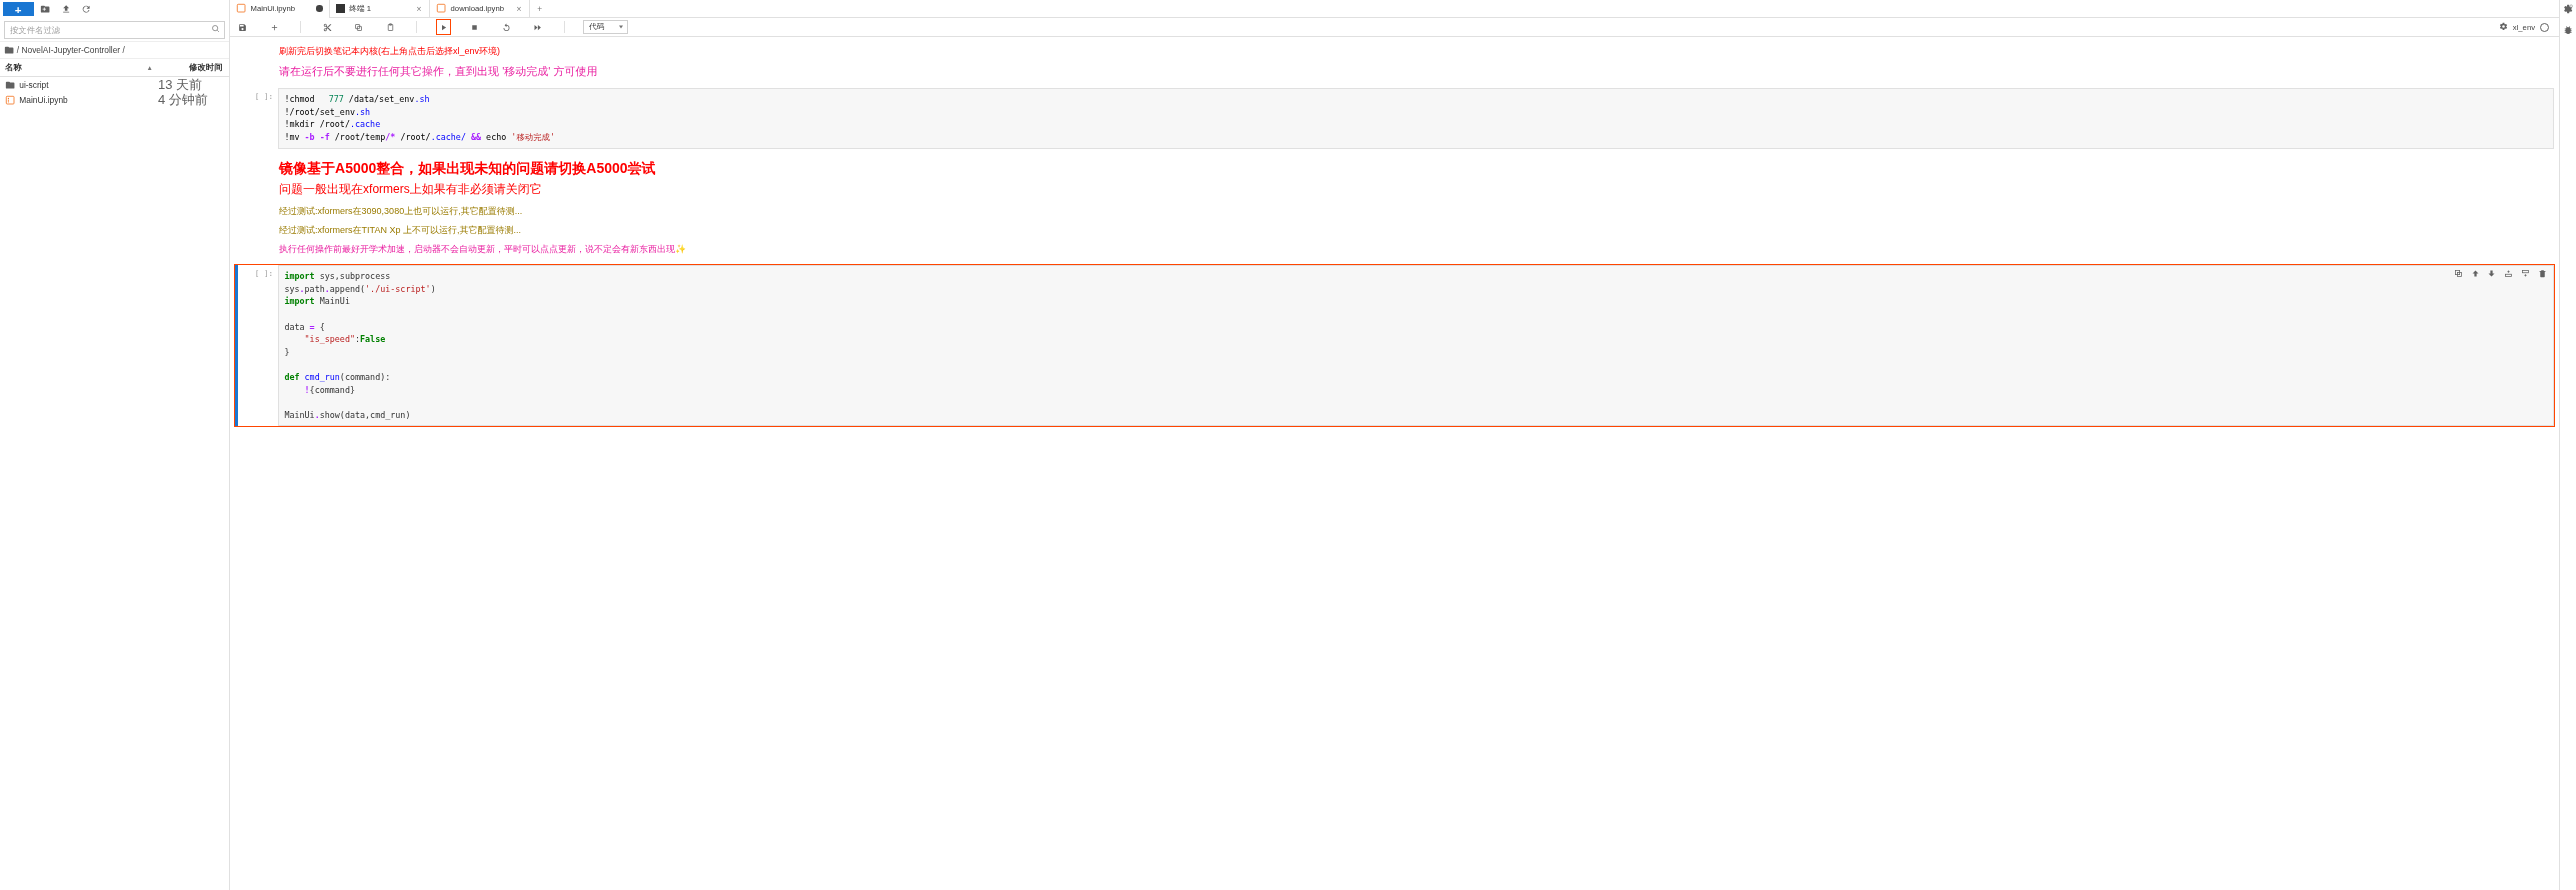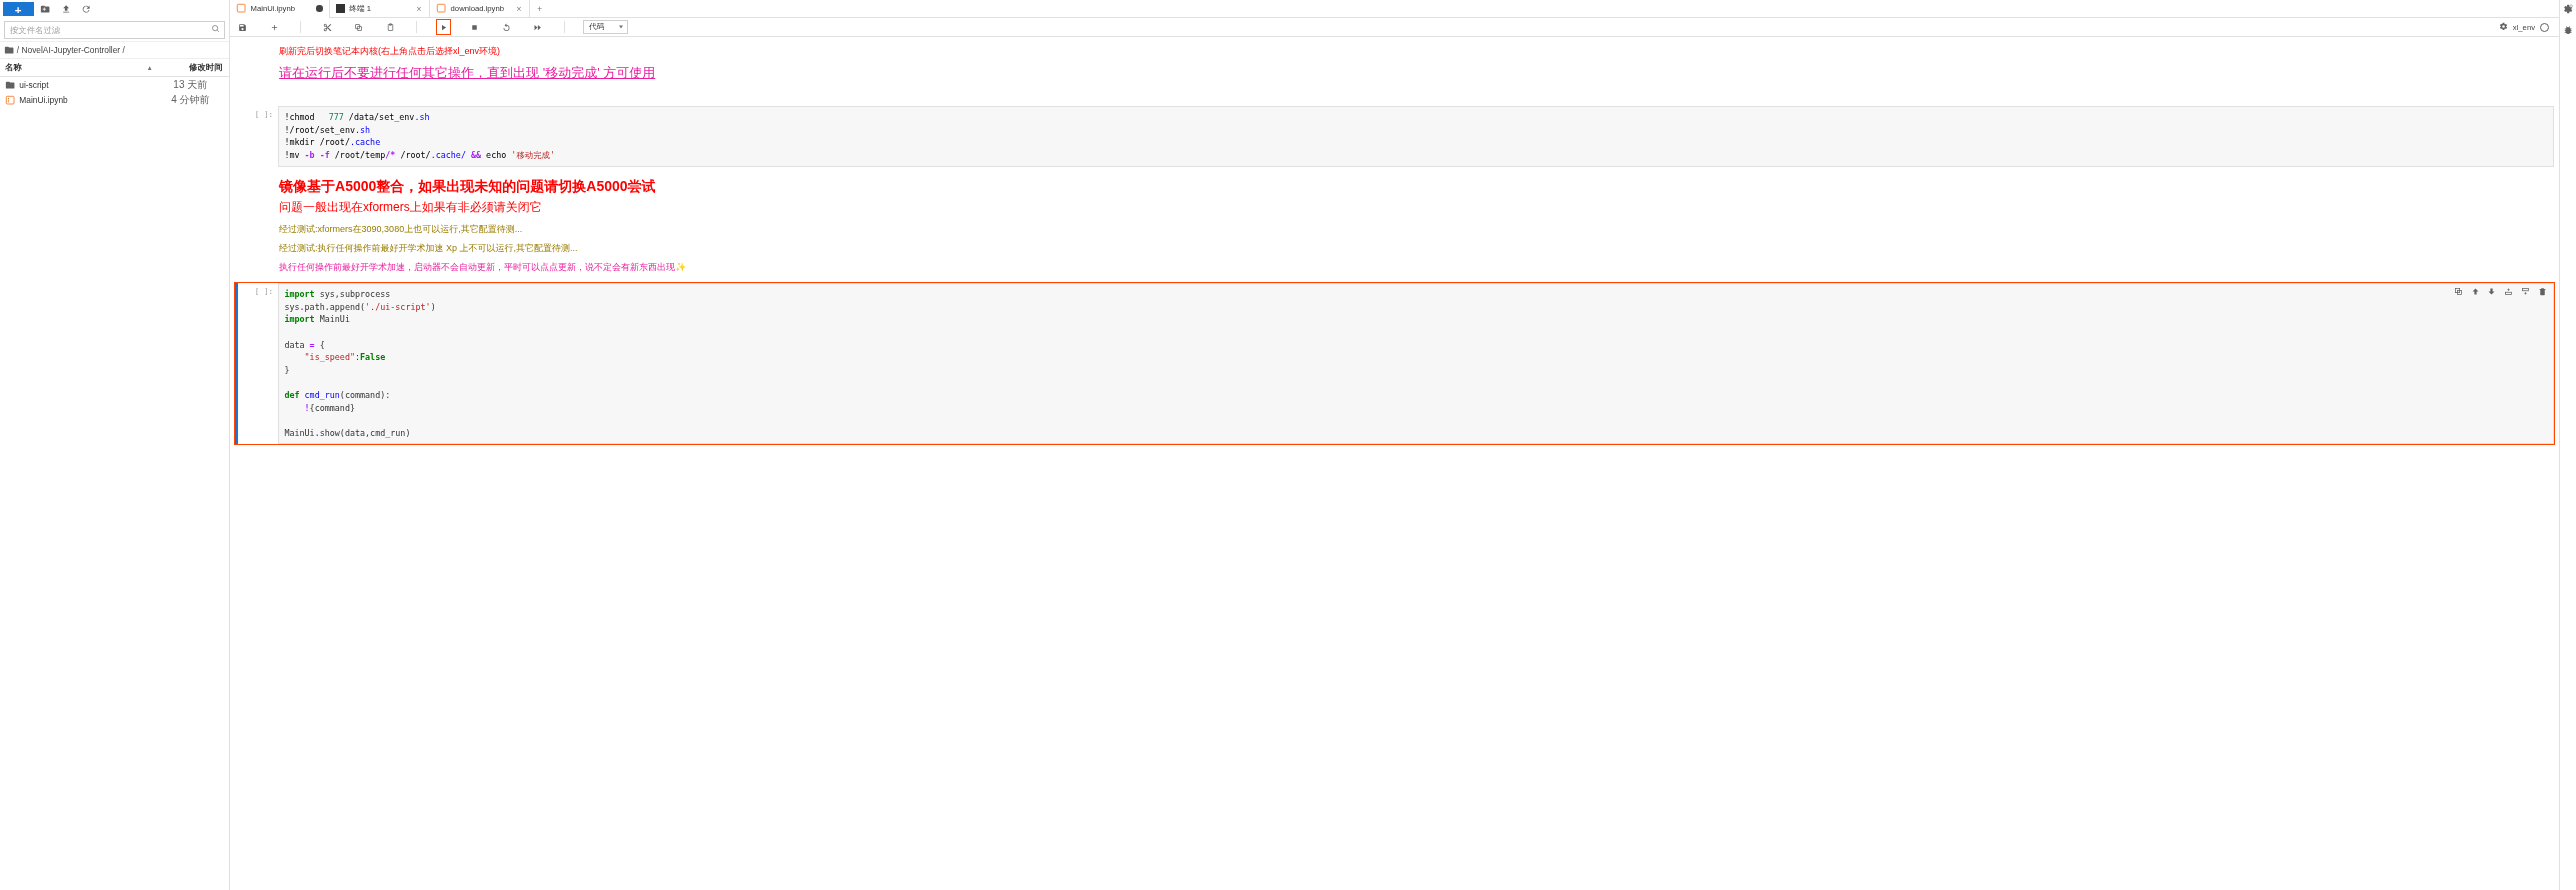--- a/index.html
+++ b/index.html
@@ -16,21 +16,21 @@
 .search-ic { position: absolute; right: 3.9px; color: #757575; }
 .breadcrumb { height: 18px; display: flex; align-items: center; padding: 0 3.9px; font-size: 8.4px; color: #424242; border-top: 0.6px solid #eee; border-bottom: 0.6px solid #eee; gap: 2.6px; }
 .folder-ic { width: 10.3px; height: 10.3px; fill: #616161; }
 .file-header { display: flex; height: 18px; align-items: center; border-bottom: 0.6px solid #e0e0e0; font-size: 8.4px; font-weight: 600; }
 .fh-name { flex: 1; padding-left: 5.1px; display: flex; align-items: center; justify-content: space-between; }
 .fh-caret { margin-right: 5.1px; color: #757575; font-size: 6.4px; }
 .fh-mod { width: 71px; text-align: right; padding-right: 6.4px; font-weight: 600; }
 .file-list { flex: 1; }
 .file-row { display: flex; height: 15.4px; align-items: center; font-size: 8.4px; }
 .fr-name { flex: 1; padding-left: 5.1px; display: flex; align-items: center; gap: 3.9px; }
-.fr-mod { width: 71px; text-align: center; padding-right: 6.4px; color: #616161; font-size: 10px; }
+.fr-mod { width: 71px; text-align: left; padding-right: 6.4px; color: #616161; font-size: 13px; }
 .nb-ic { width: 10.3px; height: 10.3px; }
 .main { flex: 1; display: flex; flex-direction: column; min-width: 0; }
 .tabs { height: 18px; display: flex; border-bottom: 0.6px solid #e0e0e0; background: #fff; }
 .tab { display: flex; align-items: center; padding: 0 6.4px; border-right: 0.6px solid #e0e0e0; font-size: 7.7px; gap: 3.9px; cursor: pointer; position: relative; background: #fff; }
 .tab.active { background: #fff; }
 .tab.active::after { content: ""; position: absolute; bottom: -0.6px; left: 0; right: 0; height: 1.3px; background: #fff; }
 .tab-dirty { width: 6.4px; height: 6.4px; border-radius: 50%; background: #424242; }
 .tab-close { color: #757575; font-size: 8.4px; padding: 0 1.3px; }
 .tab-add { width: 19.3px; display: flex; align-items: center; justify-content: center; color: #757575; cursor: pointer; }
 .nb-toolbar { height: 19.3px; display: flex; align-items: center; padding: 0 5.1px; gap: 16px; border-bottom: 0.6px solid #e0e0e0; }
@@ -40,21 +40,21 @@
 .nbt-sep { width: 0.6px; height: 11.6px; background: #e0e0e0; margin: 0 2.6px; }
 .nbt-dropdown { height: 14px; border: 0.6px solid #cfcfcf; padding: 0 13px 0 5.1px; font-size: 7.7px; position: relative; display: flex; align-items: center; min-width: 45px; }
 .nbt-dropdown::after { content: ""; position: absolute; right: 3.9px; top: 50%; transform: translateY(-50%); border-left: 2.6px solid transparent; border-right: 2.6px solid transparent; border-top: 3.2px solid #757575; }
 .nbt-spacer { flex: 1; }
 .kernel-wrap { display: flex; align-items: center; gap: 5.1px; padding-right: 5.1px; }
 .kernel-gear { color: #616161; }
 .kernel-name { font-size: 7.7px; color: #424242; }
 .kernel-status { width: 9px; height: 9px; border: 1px solid #616161; border-radius: 50%; }
 .notebook { flex: 1; overflow-y: auto; padding: 7.7px 5.1px 26px 5.1px; }
 .md1 { padding-left: 44px; margin-bottom: 6.4px; color: #ff0000; font-size: 9px; }
-.md2 { padding-left: 44px; margin-bottom: 24px; color: #e91ea0; font-size: 13px; text-decoration: underline; }
+.md2 { padding-left: 44px; margin-bottom: 9px; color: #e91ea0; font-size: 11px; }
 .md3 { padding-left: 44px; margin-bottom: 3px; color: #ff0000; font-size: 14px; font-weight: 700; }
 .md4 { padding-left: 44px; margin-bottom: 6.4px; color: #ff0000; font-size: 12px; }
 .md5 { padding-left: 44px; margin-bottom: 6.4px; color: #9a7b00; font-size: 9px; }
 .md6 { padding-left: 44px; margin-bottom: 9px; color: #e91ea0; font-size: 9px; }
 .cell-wrap { display: flex; margin-bottom: 11.6px; position: relative; }
 .cell-wrap.selected { outline: 1.3px solid #ff4500; outline-offset: 0; }
 .cell-wrap.selected .cell-bar { background: #1976d2; }
 .cell-bar { width: 3.2px; background: transparent; }
 .cell-wrap.selected .cell-bar { background: #1976d2; }
 .prompt { width: 40px; text-align: right; padding: 3.9px 5.1px 0 0; color: #9e9e9e; font-family: Menlo, Consolas, monospace; font-size: 7.7px; flex-shrink: 0; }
@@ -249,21 +249,21 @@
       <div class="prompt">[ ]:</div>
       <div class="code-area"><span class="bang">!chmod </span><span class="num">777</span><span class="bang"> /data/set_env</span><span class="ext">.sh</span>
 <span class="bang">!/root/set_env</span><span class="ext">.sh</span>
 <span class="bang">!mkdir /root/</span><span class="ext">.cache</span>
 <span class="bang">!mv </span><span class="op">-b</span> <span class="op">-f</span><span class="bang"> /root/temp</span><span class="op">/*</span><span class="bang"> /root/</span><span class="ext">.cache/</span> <span class="op">&amp;&amp;</span><span class="bang"> echo </span><span class="echo-str">'移动完成'</span></div>
     </div>
 
     <div class="md3">镜像基于A5000整合，如果出现未知的问题请切换A5000尝试</div>
     <div class="md4">问题一般出现在xformers上如果有非必须请关闭它</div>
     <div class="md5">经过测试:xformers在3090,3080上也可以运行,其它配置待测...</div>
-    <div class="md5">经过测试:执行任何操作前最好开学术加速 Xp 上不可以运行,其它配置待测...</div>
+    <div class="md5">经过测试:xformers在TITAN Xp 上不可以运行,其它配置待测...</div>
     <div class="md6">执行任何操作前最好开学术加速，启动器不会自动更新，平时可以点点更新，说不定会有新东西出现✨</div>
 
     <div class="cell-wrap selected">
       <div class="cell-bar"></div>
       <div class="prompt">[ ]:</div>
       <div class="code-area"><span class="kw">import</span> sys,subprocess
 sys<span class="op">.</span>path<span class="op">.</span>append(<span class="str">'./ui-script'</span>)
 <span class="kw">import</span> MainUi
 
 data <span class="op">=</span> {

